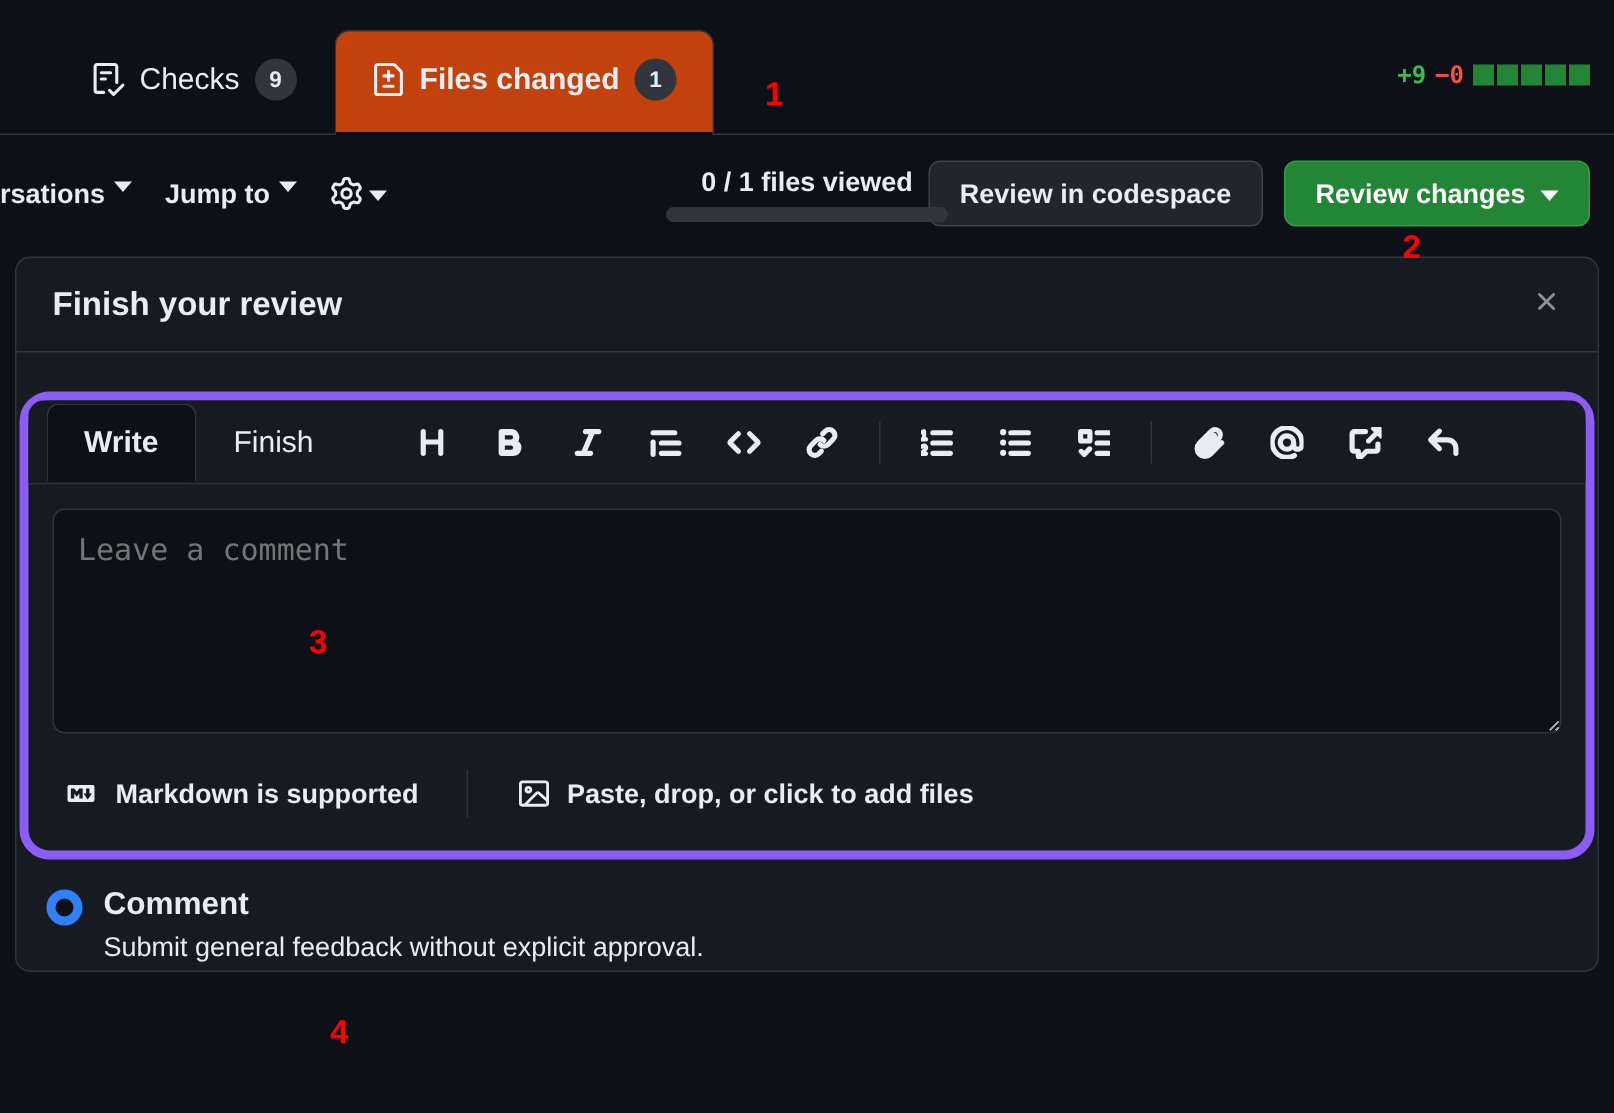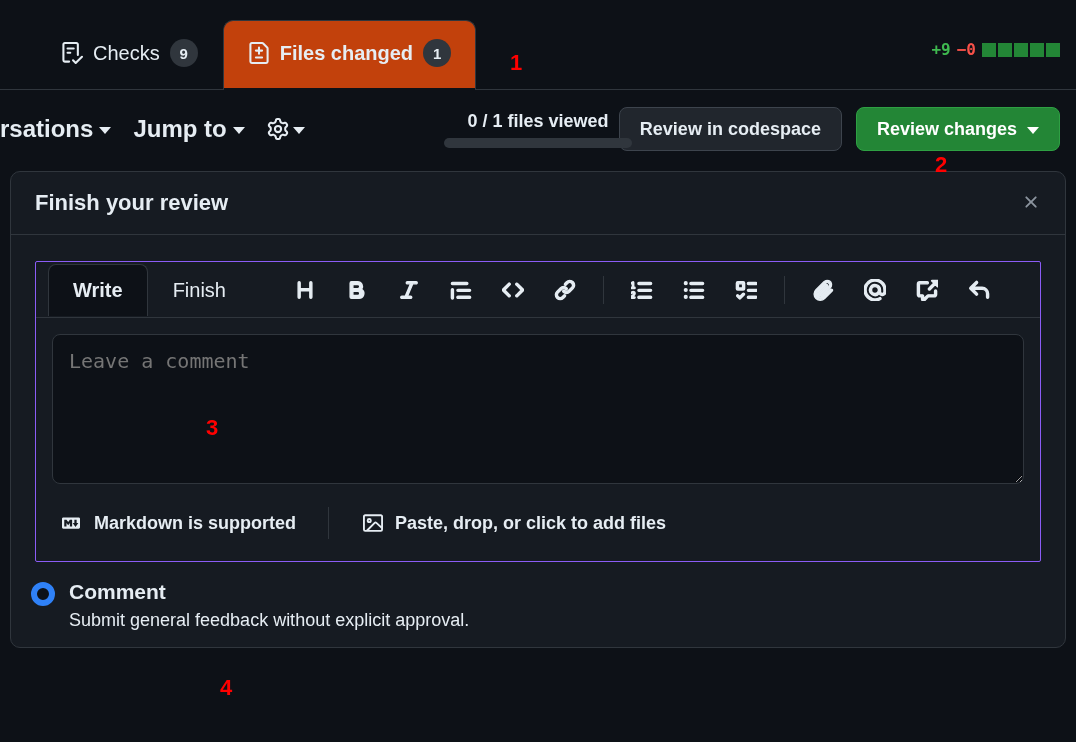--- a/index.html
+++ b/index.html
@@ -94,23 +94,23 @@
     padding-left: 0;
   }
   .toolbar-row .right {
     display: flex;
     align-items: center;
     gap: 14px;
     margin-left: auto;
   }
   .tb-link {
     display: flex;
-    align-items: center;
+    align-items: flex-start;
     gap: 6px;
-    font-size: 24px;
+    font-size: 18px;
     font-weight: 600;
     cursor: pointer;
     color: #e6edf3;
   }
   .caret {
     width: 0; height: 0;
     border-left: 6px solid transparent;
     border-right: 6px solid transparent;
     border-top: 7px solid #e6edf3;
     margin-top: 2px;
@@ -173,23 +173,23 @@
     align-items: center;
     justify-content: space-between;
     padding: 18px 24px;
     border-bottom: 1px solid #30363d;
   }
   .pop-header h2 { font-size: 22px; font-weight: 700; }
   .close-icon { cursor: pointer; }
   .close-icon svg { fill: #8b949e; }
 
   .comment-box {
-    margin: 26px 24px 0;
-    border: 1px solid #8b5cf6;
-    border-radius: 2px;
+    margin: 26px 2px 0;
+    border: 6px solid #8b5cf6;
+    border-radius: 20px;
     background: #161b22;
   }
   .cb-tabs {
     display: flex;
     align-items: center;
     gap: 0;
     padding: 0 12px;
     height: 56px;
     border-bottom: 1px solid #30363d;
     background: #161b22;

